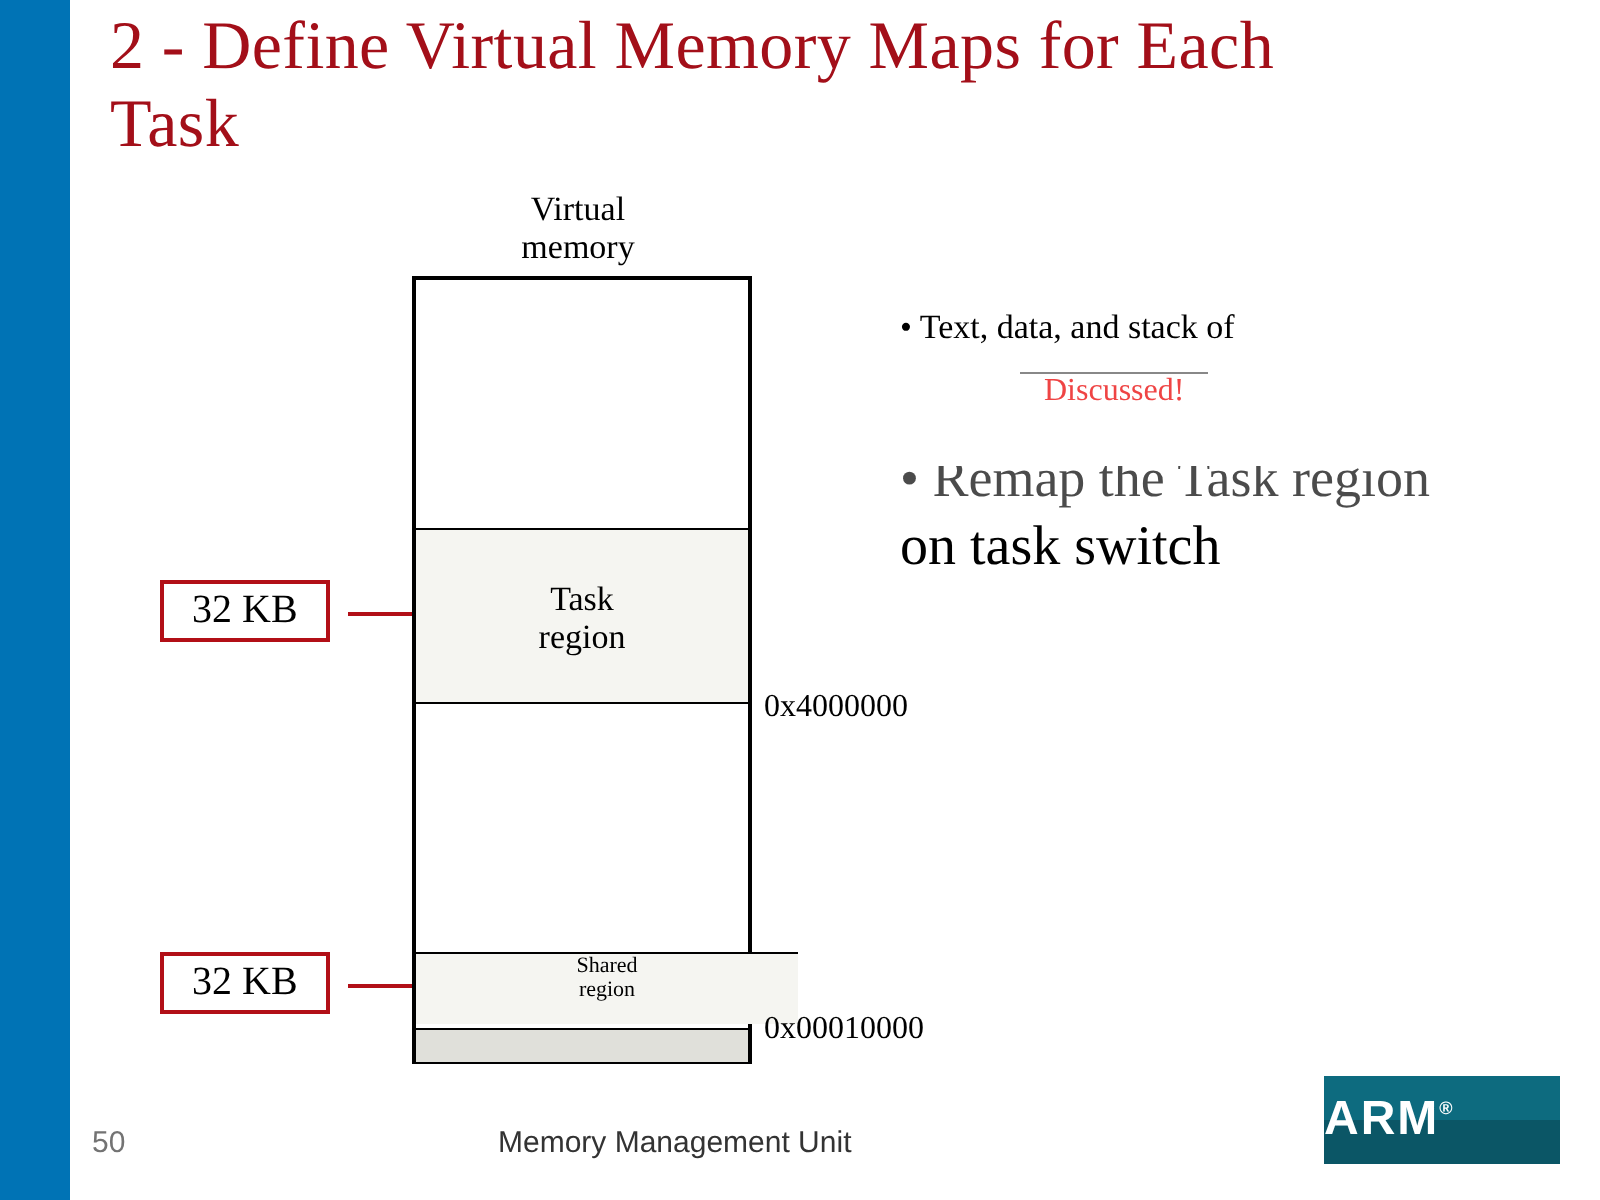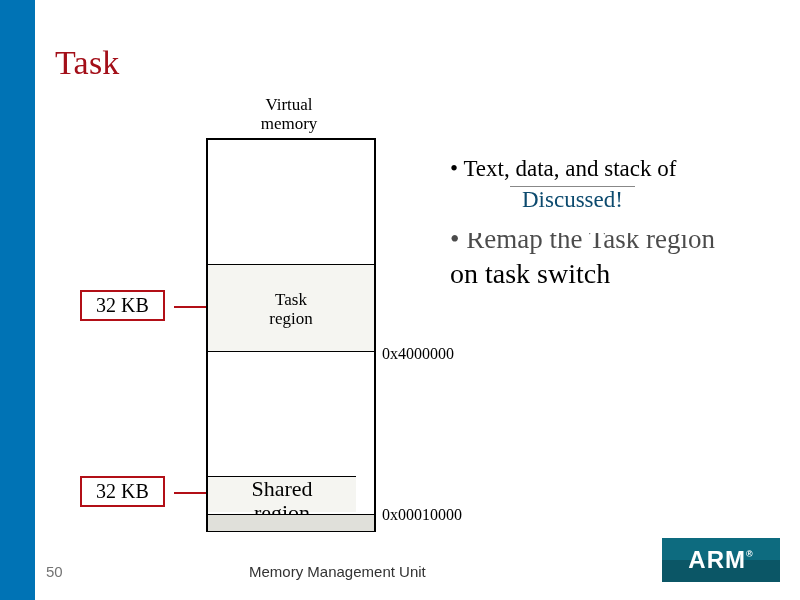--- a/index.html
+++ b/index.html
@@ -62,26 +62,26 @@
     text-align: center;
     font-size: 17px;
     line-height: 1.1;
     padding-top: 26px;
     box-sizing: border-box;
   }
   .shared-block {
     position: absolute;
     left: 208px;
     top: 476px;
-    width: 148px;
+    width: 191px;
     height: 36px;
     background: #f5f5f1;
     border-top: 1px solid #000;
     text-align: center;
-    font-size: 22px;
+    font-size: 11px;
     line-height: 1.1;
     padding-top: 0px;
     box-sizing: border-box;
   }
   .thin-strip {
     position: absolute;
     left: 208px;
     top: 514px;
     width: 166px;
     height: 16px;
@@ -114,32 +114,32 @@
   .kb-box.shared { left: 80px; top: 476px; }
   .kb-line {
     position: absolute;
     height: 0;
     border-top: 2px solid #b20f17;
   }
   .kb-line.task { left: 174px; top: 306px; width: 32px; }
   .kb-line.shared { left: 174px; top: 492px; width: 32px; }
   .bullet {
     position: absolute;
-    font-size: 23px;
+    font-size: 17px;
     color: #000;
     line-height: 1.35;
     font-family: Liberation Serif, serif;
   }
   .bullet1 { left: 450px; top: 153px; }
   .discussed {
     position: absolute;
     left: 510px;
     top: 186px;
-    font-size: 23px;
-    color: #0c4a6e;
+    font-size: 16px;
+    color: #ef4444;
     background: #fff;
     padding: 0 12px 2px 12px;
     border-top: 1px solid #888;
   }
   .bullet2-clipped {
     position: absolute;
     left: 450px;
     top: 233px;
     font-size: 27px;
     color: #000;
@@ -182,37 +182,36 @@
     bottom: 18px;
     width: 118px;
     height: 44px;
     background: #0d6b7f; 
     box-shadow: inset 0 -22px 0 0 #0b5666;
     color: #fff;
     font-family: Arial, Helvetica, sans-serif;
     font-weight: bold;
     font-size: 24px;
     letter-spacing: 1px;
-    text-align: center;
     line-height: 44px;
   }
   .arm-reg {
     font-size: 9px;
     vertical-align: top;
     position: relative;
     top: -6px;
   }
 </style>
 </head>
 <body>
 
 <div class="left-stripe"></div>
 
 <div class="title">
-  <br>
+  <span>2 - Define Virtual Memory Maps for Each</span><br>
   <span>Task</span>
 </div>
 
 <div class="vm-label">
   <span style="white-space:pre-line;">Virtual
 memory</span>
 </div>
 
 <div class="diagram-outer"></div>
 

